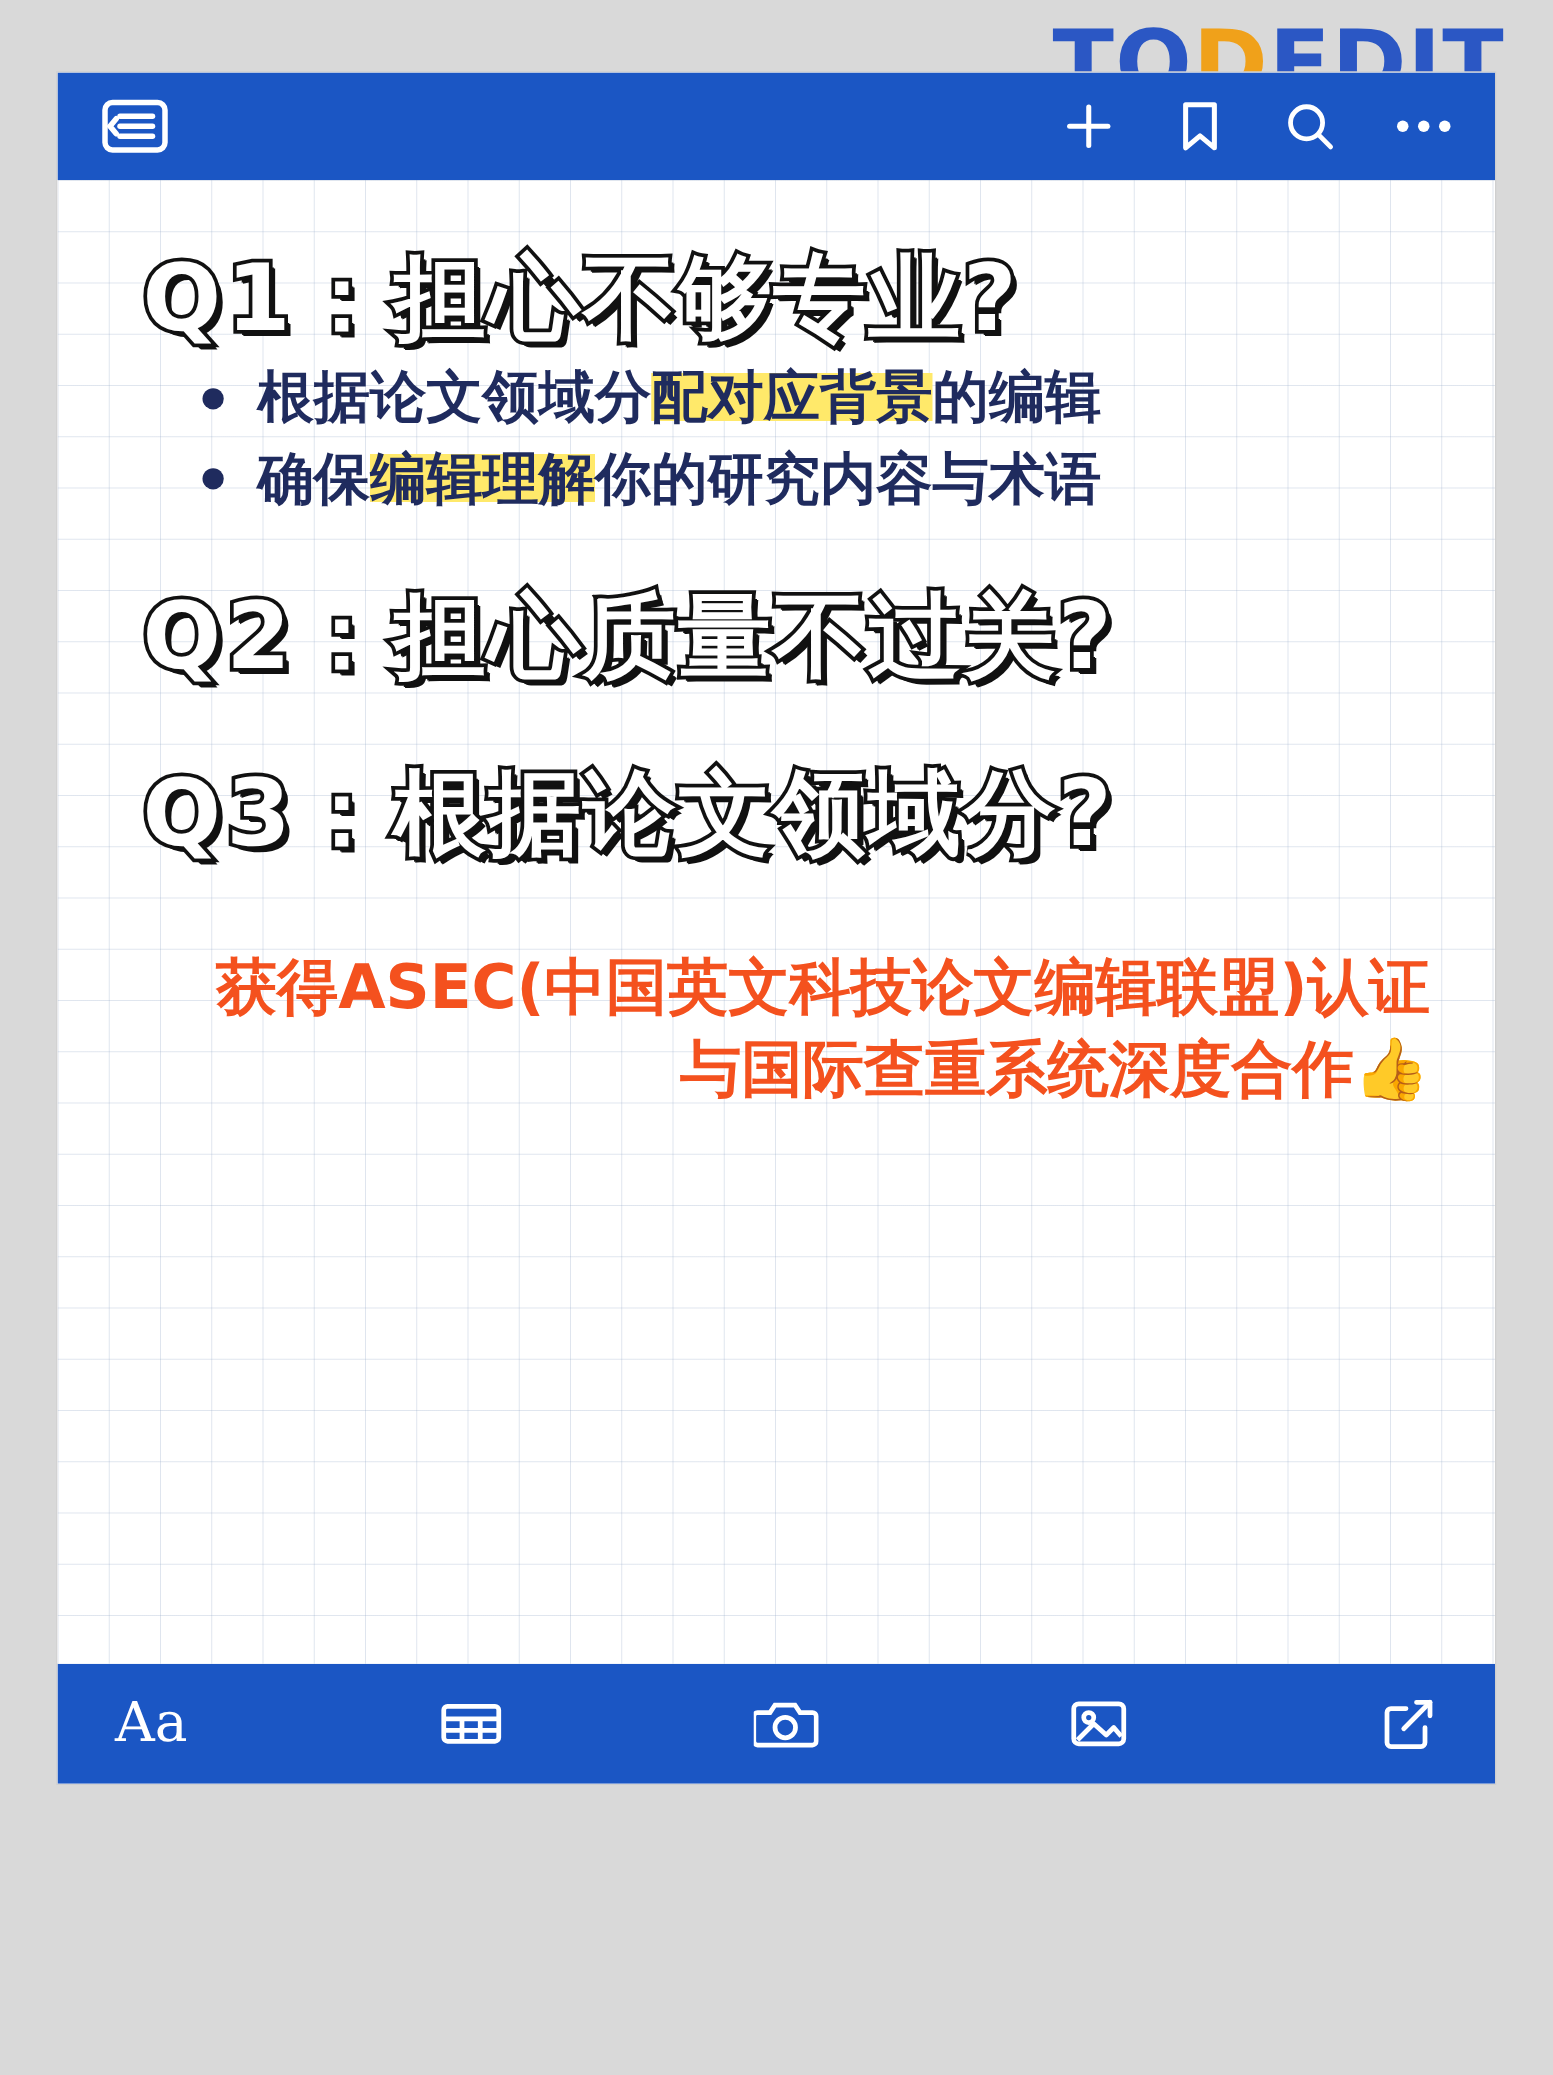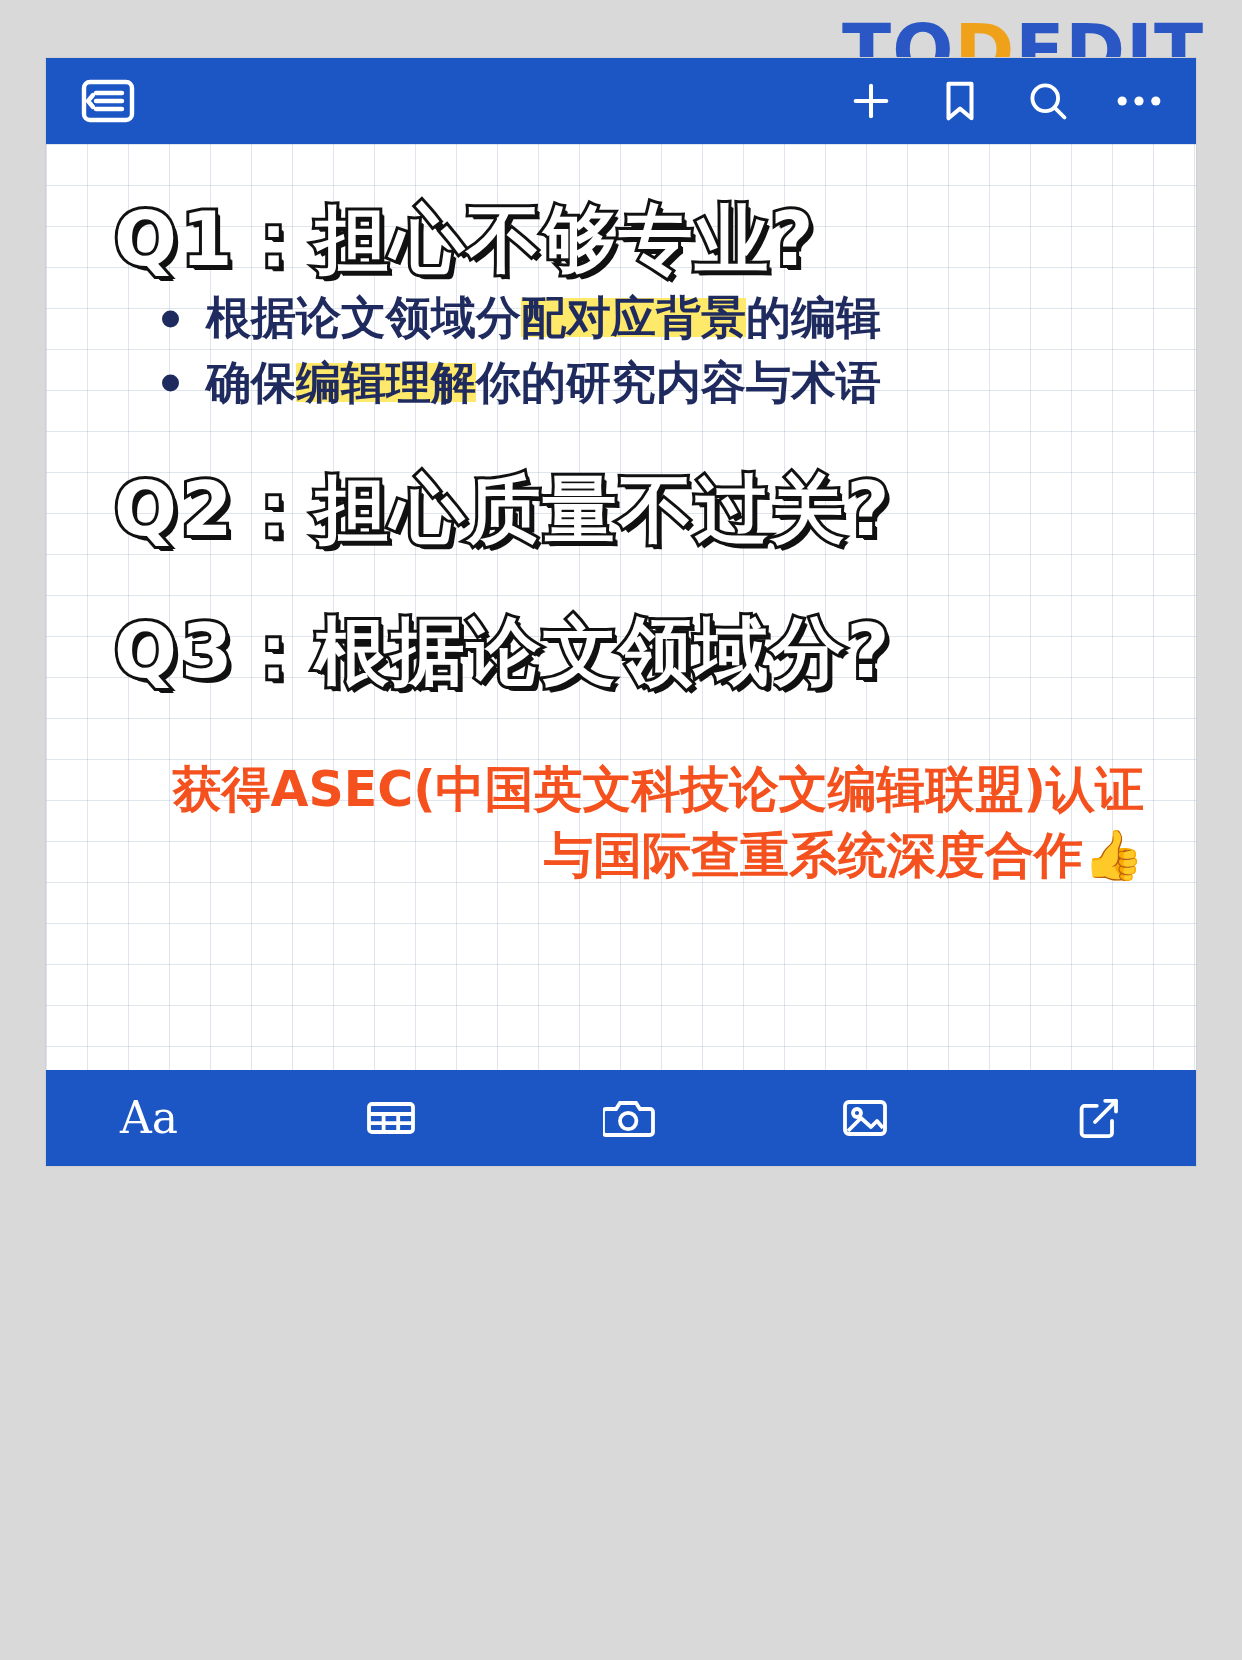--- a/index.html
+++ b/index.html
@@ -30,21 +30,21 @@
   .watermark .mid {
     color: #f0a11a;
   }
 
   
   .phone {
     position: absolute;
     left: 46px;
     top: 58px;
     width: 1150px;
-    height: 1108px;
+    height: 1369px;
     background: #ffffff;
     box-shadow: 0 0 0 1px #cfcfcf;
     overflow: hidden;
     display: flex;
     flex-direction: column;
   }
 
   
   .topbar {
     height: 86px;
@@ -152,21 +152,21 @@
   .slogan .line1 { display: block; }
   .slogan .line2 { display: block; }
 
   
   .bottombar {
     height: 96px;
     background: #1b56c4;
     display: flex;
     align-items: center;
     justify-content: space-between;
-    padding: 0 74px;
+    padding: 0 46px;
     flex: 0 0 auto;
   }
   .aa {
     color: #ffffff;
     font-family: "DejaVu Serif", serif;
     font-size: 44px;
     line-height: 1;
   }
 </style>
 </head>

